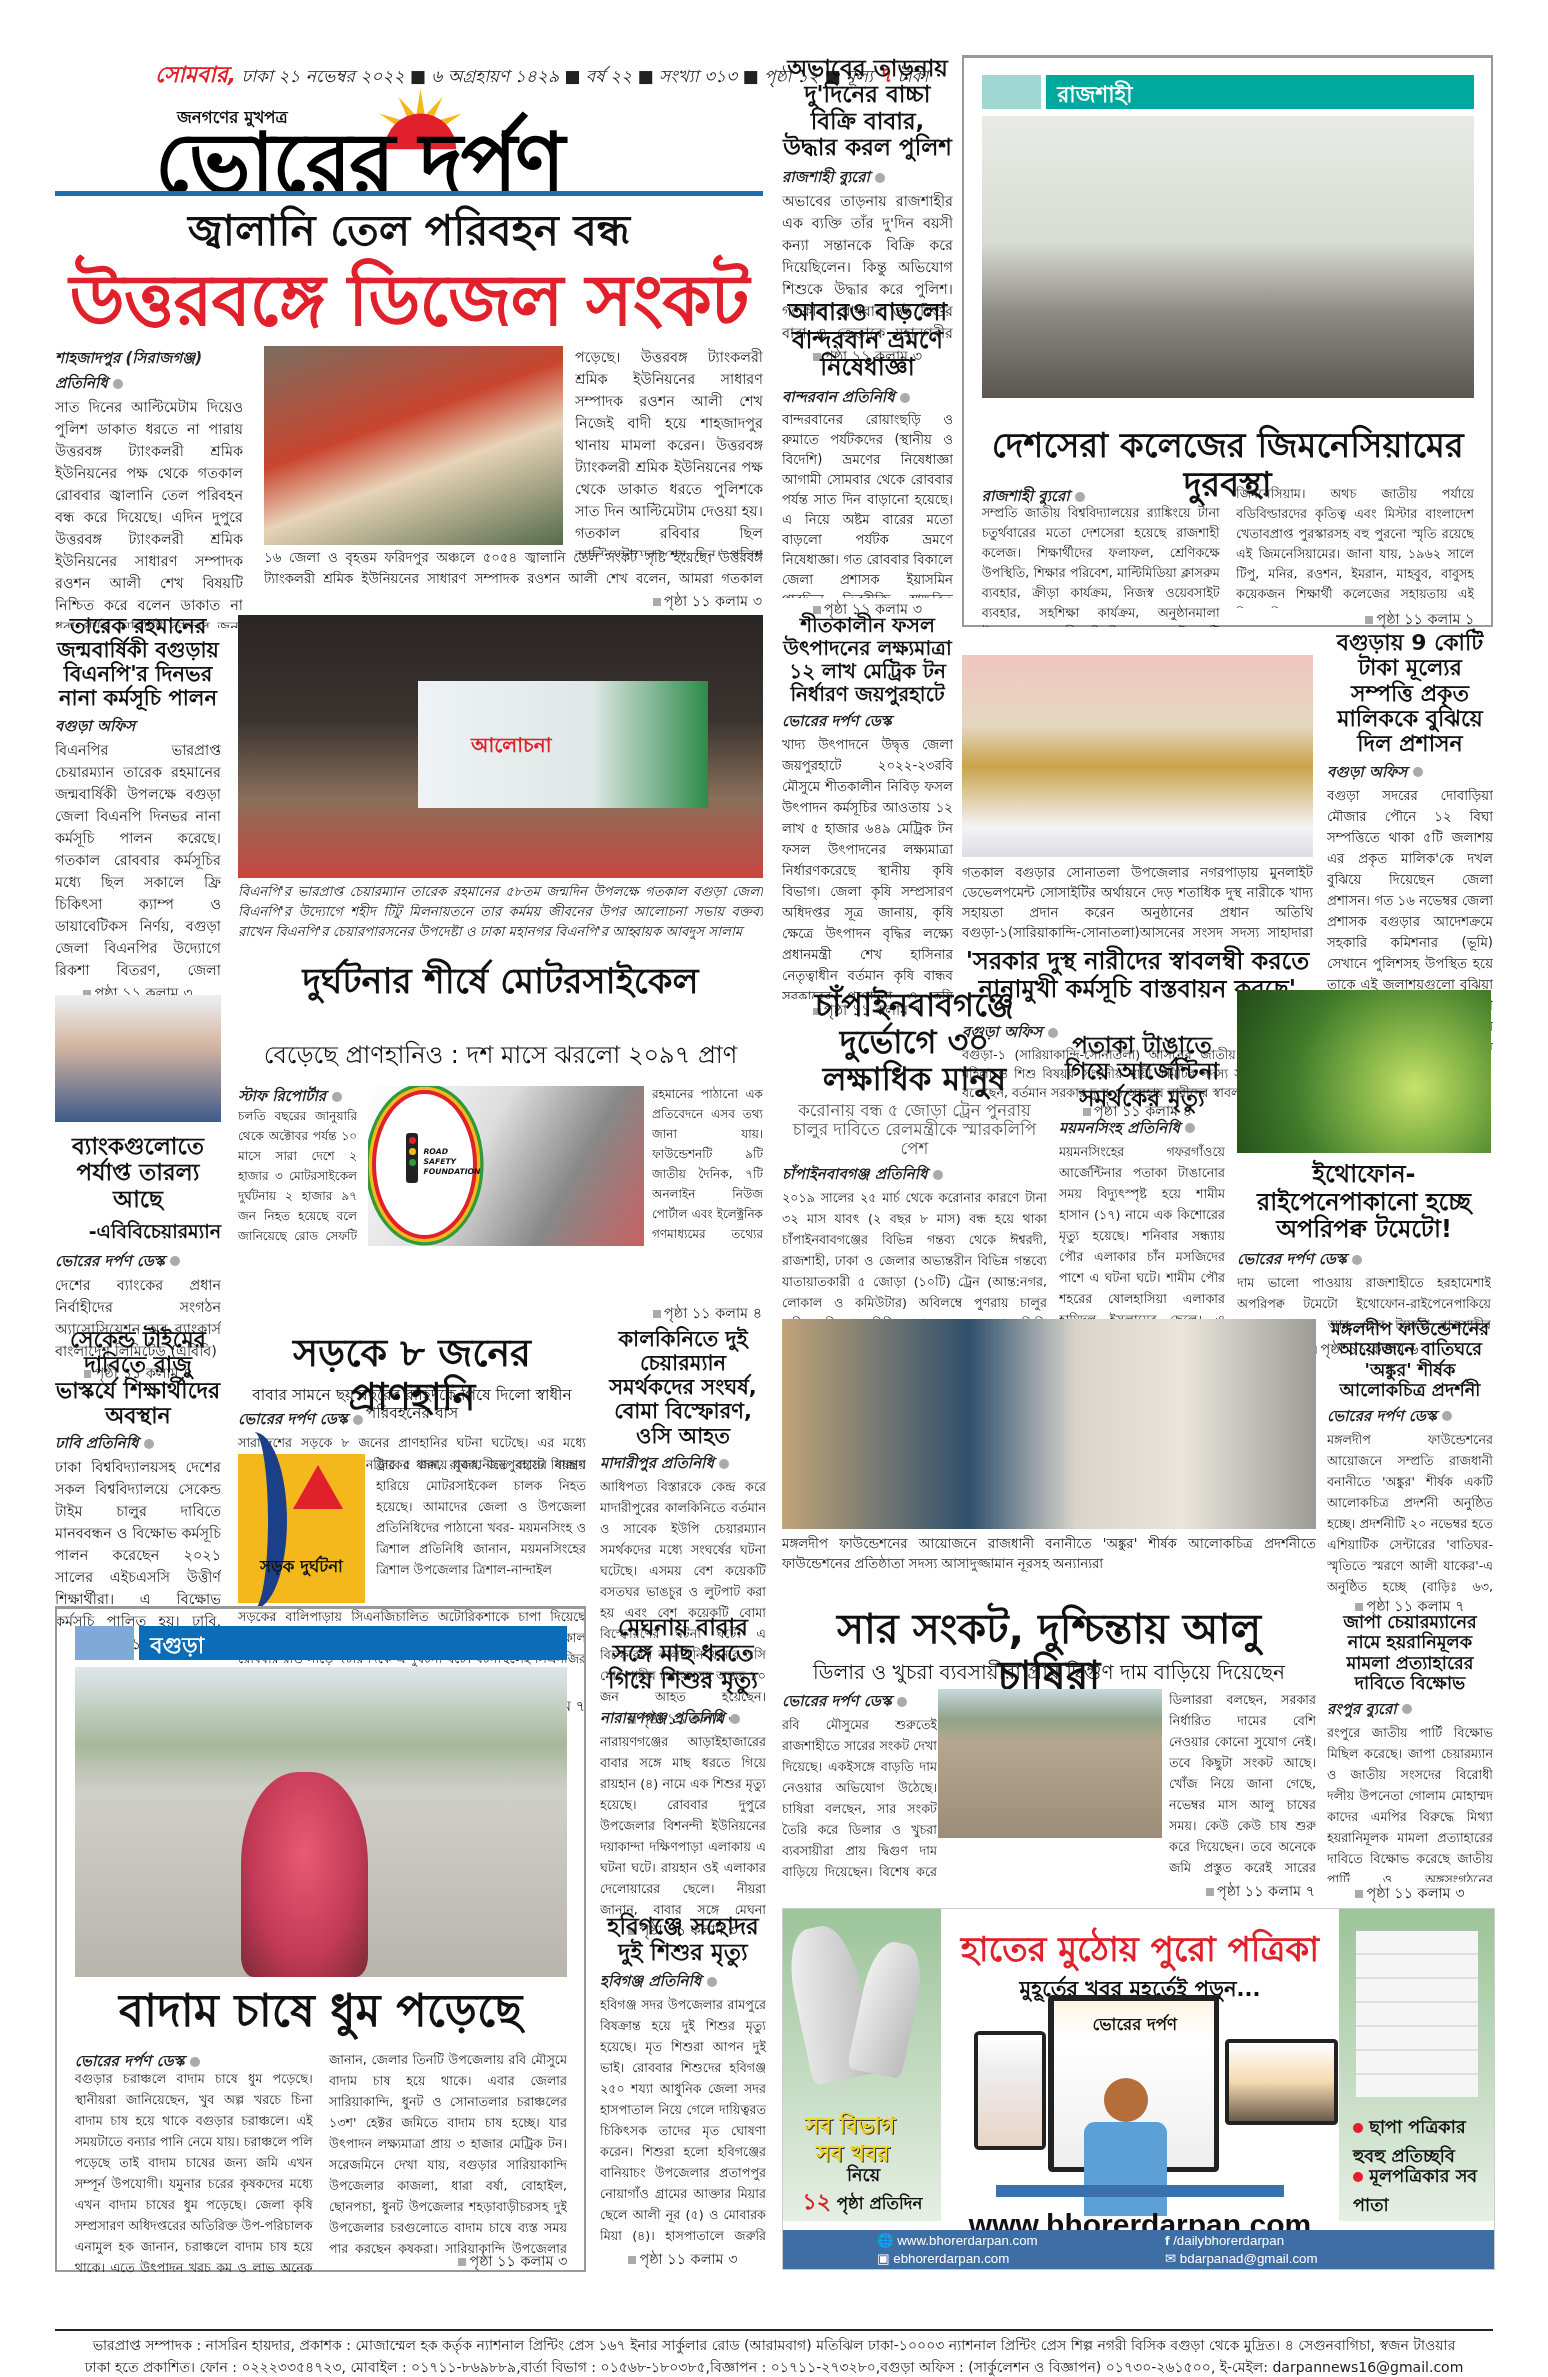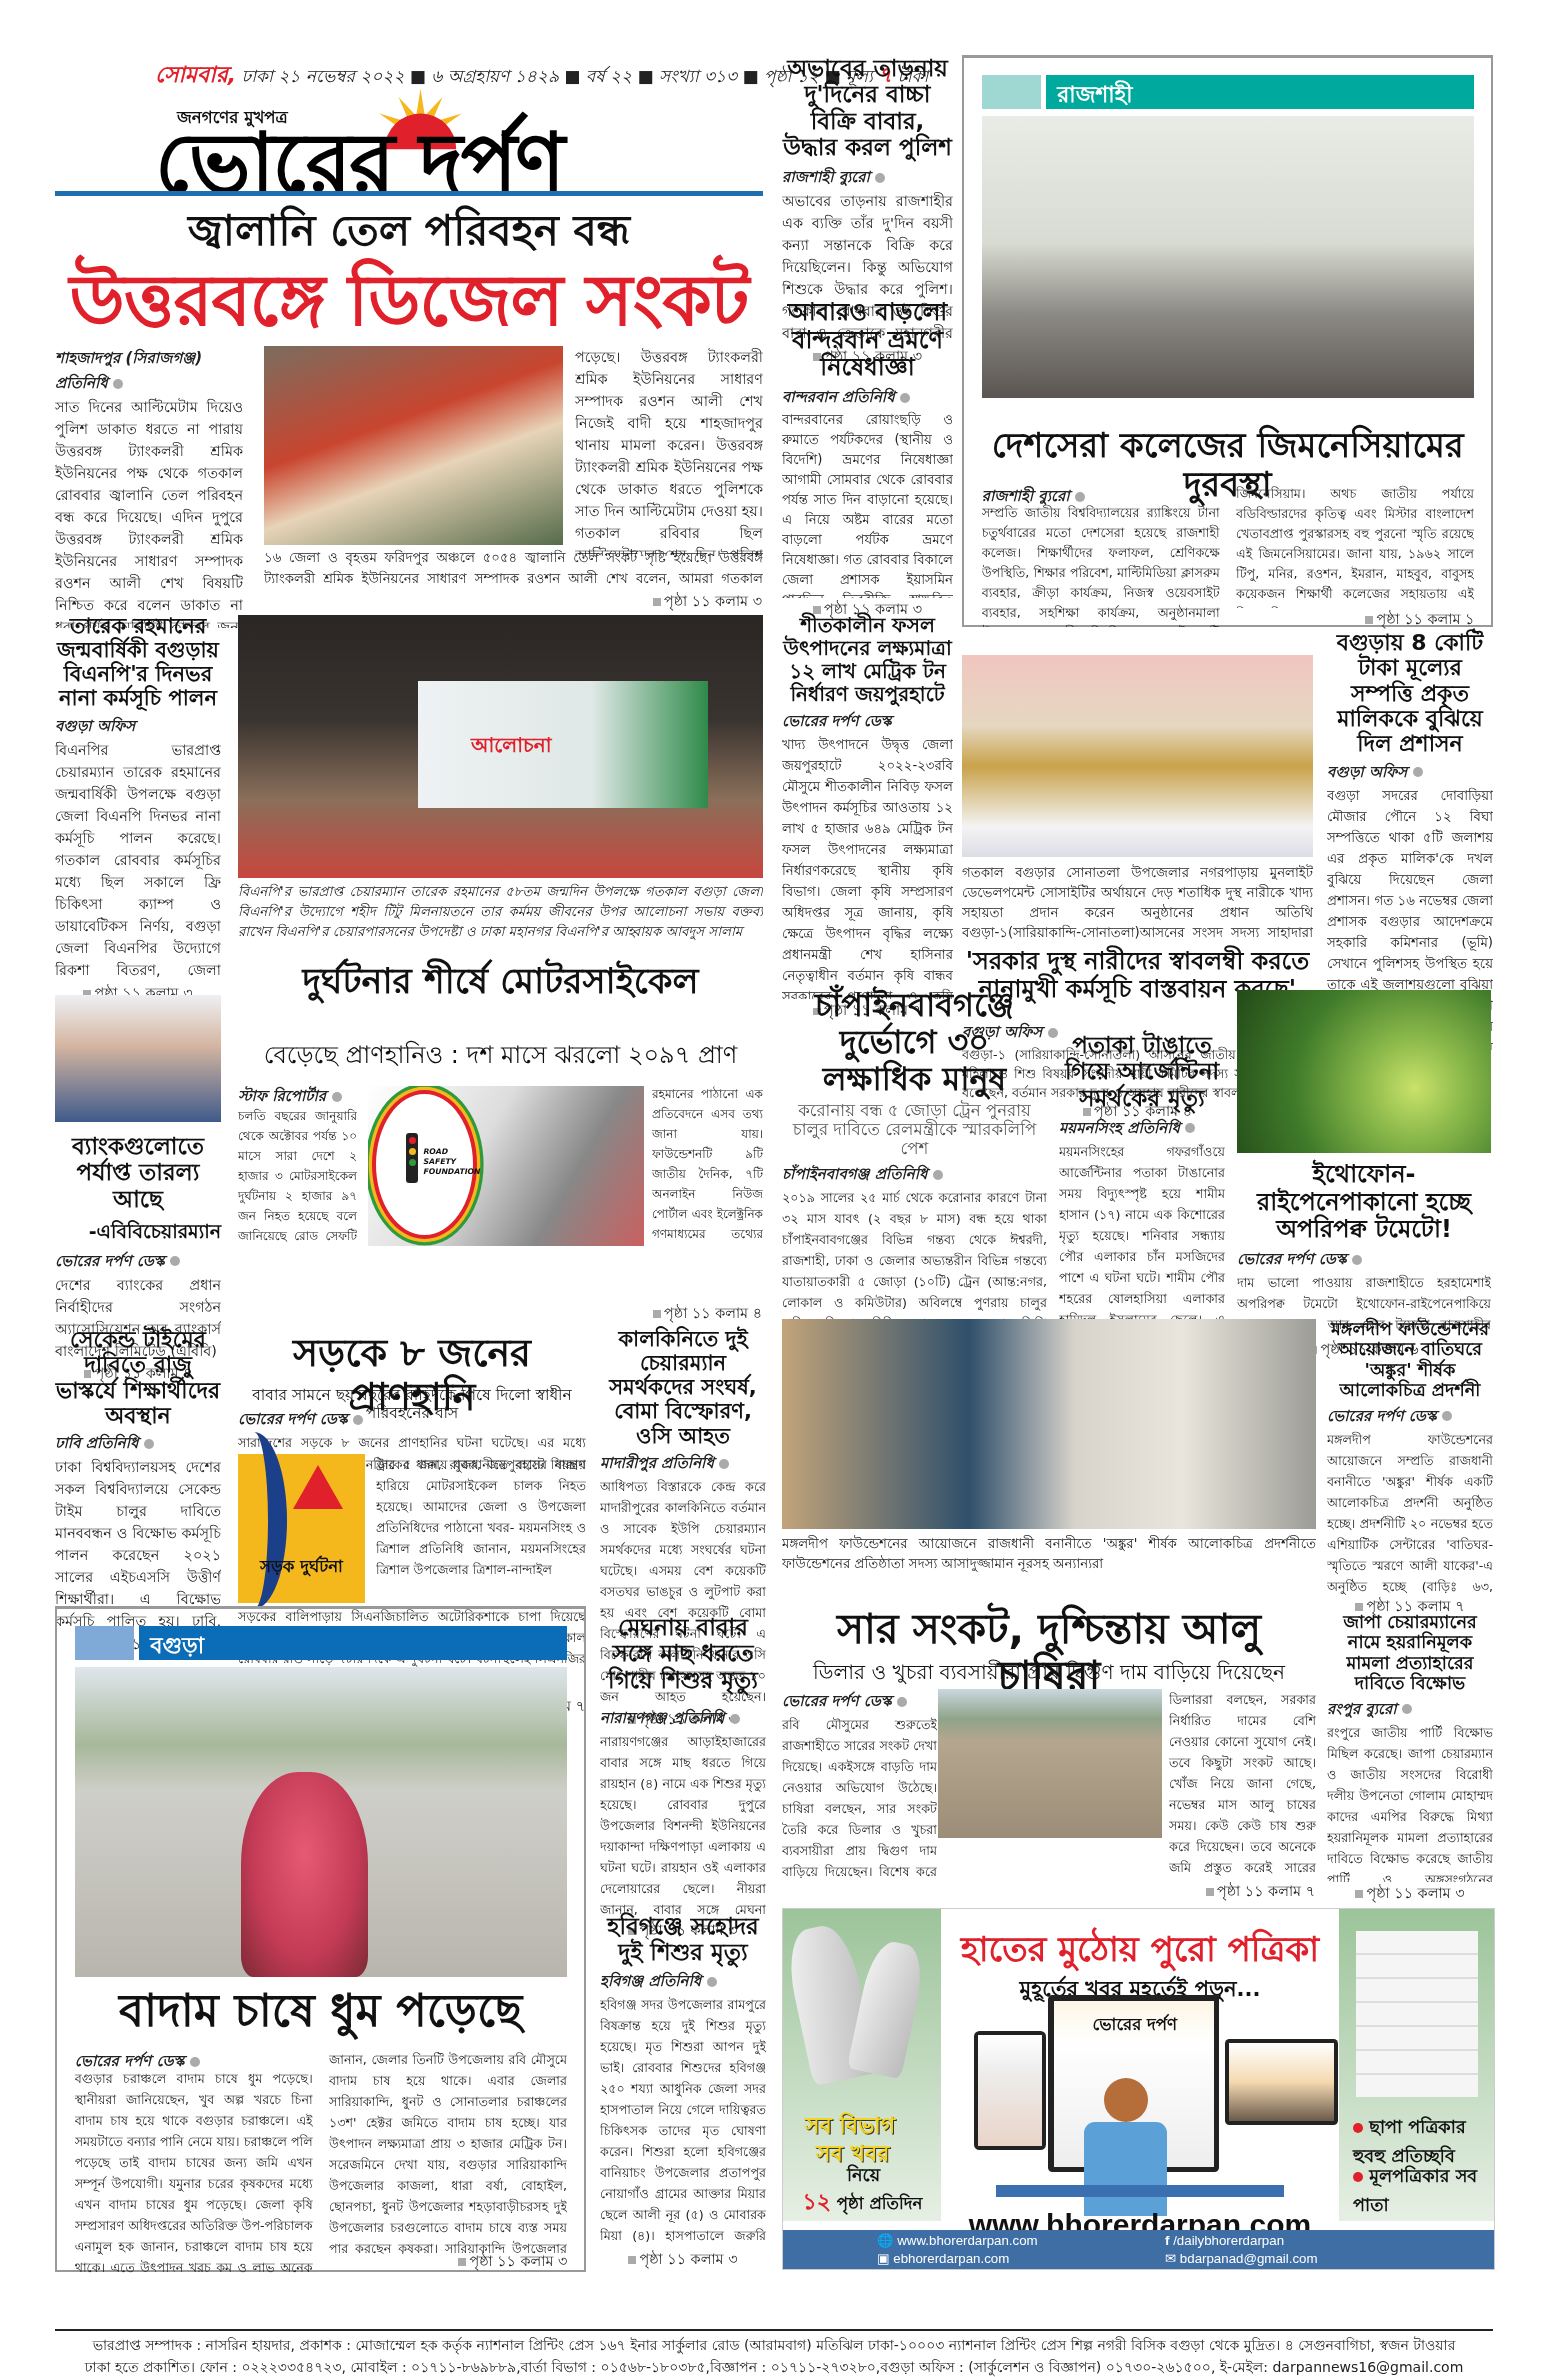--- a/index.html
+++ b/index.html
@@ -112,21 +112,21 @@
 <div class="abs photo" style="left:962px;top:655px;width:351px;height:202px;background:linear-gradient(180deg,#f1c6c0 0%,#e5d7c0 35%,#c9a24a 55%,#f4f4f4 85%,#dcdce6 100%)"></div>
 <div class="abs caption" style="left:962px;top:863px;width:351px;height:83px;overflow:hidden"><span>গতকাল বগুড়ার সোনাতলা উপজেলার নগরপাড়ায় মুনলাইট ডেভেলপমেন্ট সোসাইটির অর্থায়নে দেড় শতাধিক দুস্থ নারীকে খাদ্য সহায়তা প্রদান করেন অনুষ্ঠানের প্রধান অতিথি বগুড়া-১(সারিয়াকান্দি-সোনাতলা)আসনের সংসদ সদস্য সাহাদারা মান্নান</span></div>
 <div class="abs hl" style="left:962px;top:948px;width:351px;font-size:24px">'সরকার দুস্থ নারীদের স্বাবলম্বী করতে নানামুখী কর্মসূচি বাস্তবায়ন করছে'</div>
 <div class="abs" style="left:962px;top:1020px;width:351px">
   <div class="byline"><span>বগুড়া অফিস</span><span class="dot"></span></div>
   <div class="body" style="height:55px;overflow:hidden;font-size:12.7px;line-height:19px">বগুড়া-১ (সারিয়াকান্দি-সোনাতলা) আসনের জাতীয় সংসদ সদস্য, মহিলা ও শিশু বিষয়ক সংসদীয় স্থায়ী কমিটির সদস্য সাহাদারা মান্নান বলেছেন, বর্তমান সরকার দু:স্থ ও অসহায় নারীদের স্বাবলম্বী করতে</div>
   <div class="cont"><span class="sq"></span><span>পৃষ্ঠা ১১ কলাম ৪</span></div>
 </div>
 
 <div class="abs" style="left:1327px;top:630px;width:166px">
-  <div class="hl" style="font-size:22px">বগুড়ায় 8 কোটি টাকা মূল্যের সম্পত্তি প্রকৃত মালিককে বুঝিয়ে দিল প্রশাসন</div>
+  <div class="hl" style="font-size:22px">বগুড়ায় 9 কোটি টাকা মূল্যের সম্পত্তি প্রকৃত মালিককে বুঝিয়ে দিল প্রশাসন</div>
   <div class="byline" style="margin-top:3.3px"><span>বগুড়া অফিস</span><span class="dot"></span></div>
   <div class="body" style="height:265px;overflow:hidden;font-size:13.3px;line-height:21px">বগুড়া সদরের দোবাড়িয়া মৌজার পৌনে ১২ বিঘা সম্পত্তিতে থাকা ৫টি জলাশয় এর প্রকৃত মালিক'কে দখল বুঝিয়ে দিয়েছেন জেলা প্রশাসন। গত ১৬ নভেম্বর জেলা প্রশাসক বগুড়ার আদেশক্রমে সহকারি কমিশনার (ভূমি) সেখানে পুলিশসহ উপস্থিত হয়ে তাকে এই জলাশয়গুলো বুঝিয়া দেন। সেইসাথে সেখানে আদেশ জারি করে জেলা প্রশাসনের পক্ষ থেকে একটি লাল সাইনবোর্ডও ঝুলিয়ে দেয়া হয়। এতে লেখা আছে, জেলা প্রশাসন বগুড়ার আদেশক্রমে উপজেলা নির্বাহী অফিসার বগুড়া সদর উপজেলা কর্তৃক ভূমি অফিস বগুড়া নিম্ন</div>
   <div class="cont"><span class="sq"></span><span>পৃষ্ঠা ১১ কলাম ৪</span></div>
 </div>
 
 <div class="abs photo" style="left:55px;top:995px;width:166px;height:127px;background:linear-gradient(180deg,#eef0f3 0%,#d4b5a1 40%,#3f5a8a 100%)"></div>
 <div class="abs" style="left:55px;top:1133px;width:166px">
   <div class="hl" style="font-size:23px">ব্যাংকগুলোতে পর্যাপ্ত তারল্য আছে</div>
   <div style="text-align:right;font-size:19px;font-weight:bold;margin-top:4.4px">-এবিবিচেয়ারম্যান</div>
   <div class="byline"><span>ভোরের দর্পণ ডেস্ক</span><span class="dot"></span></div>

